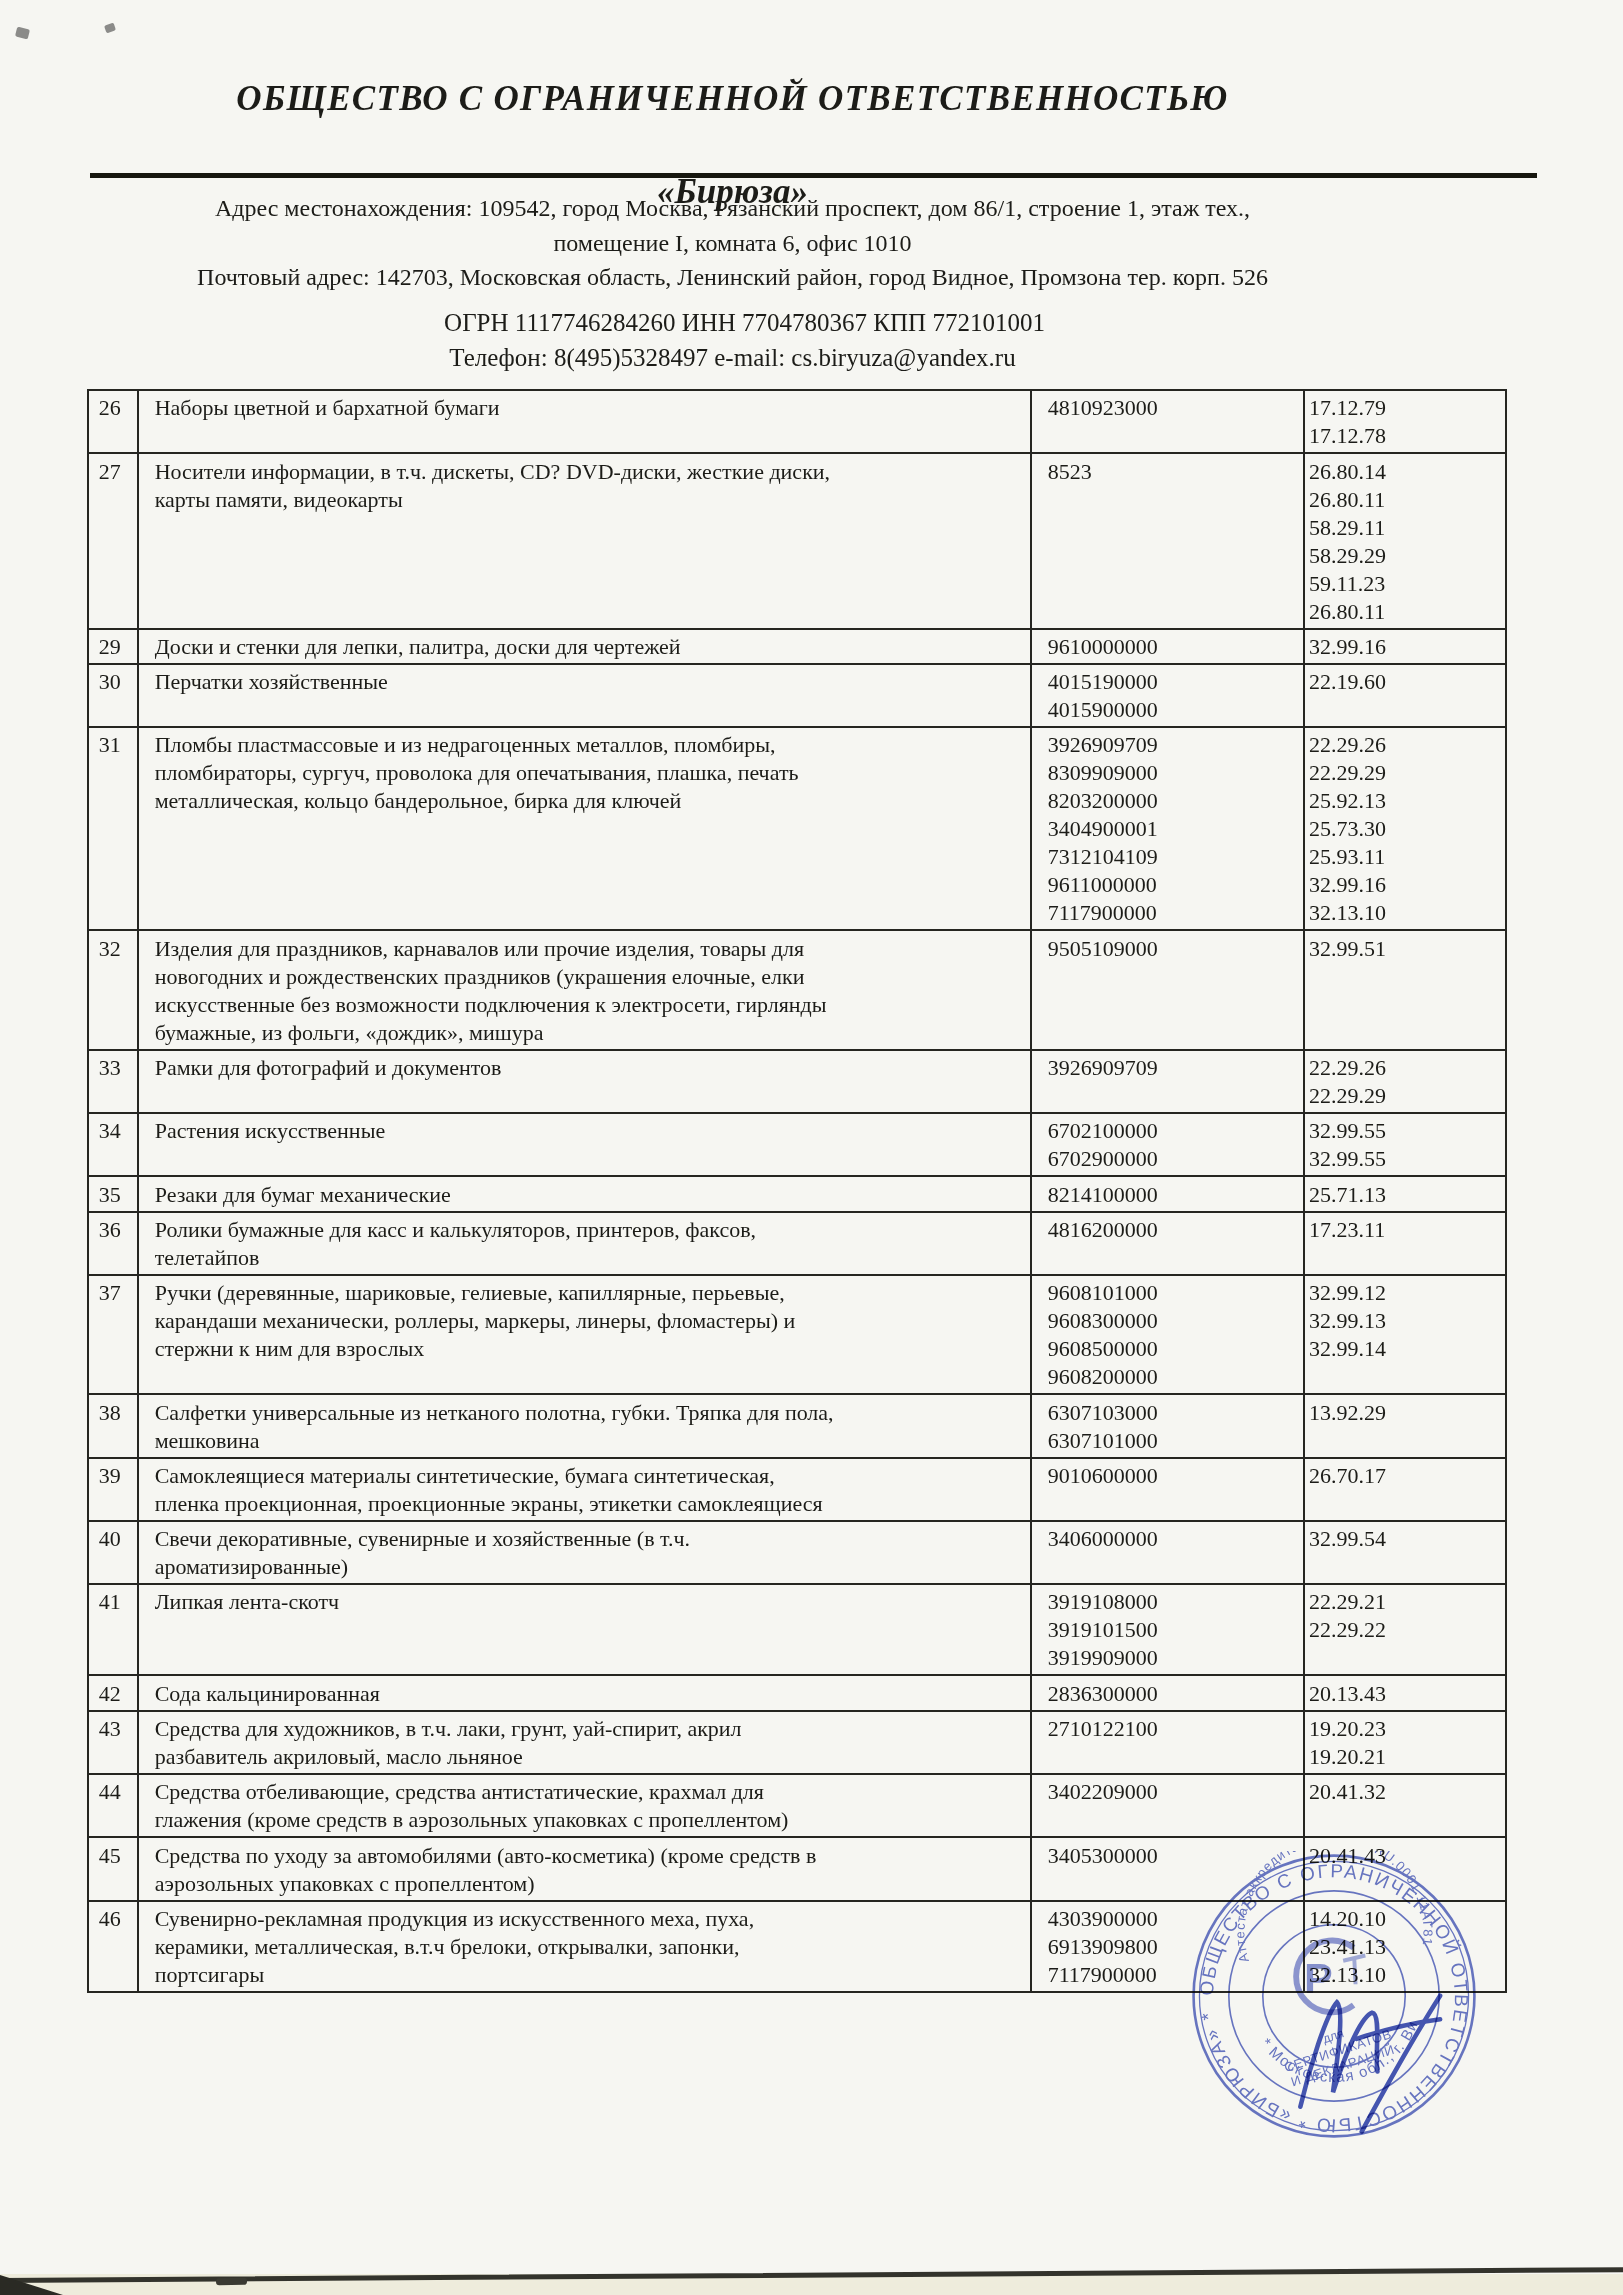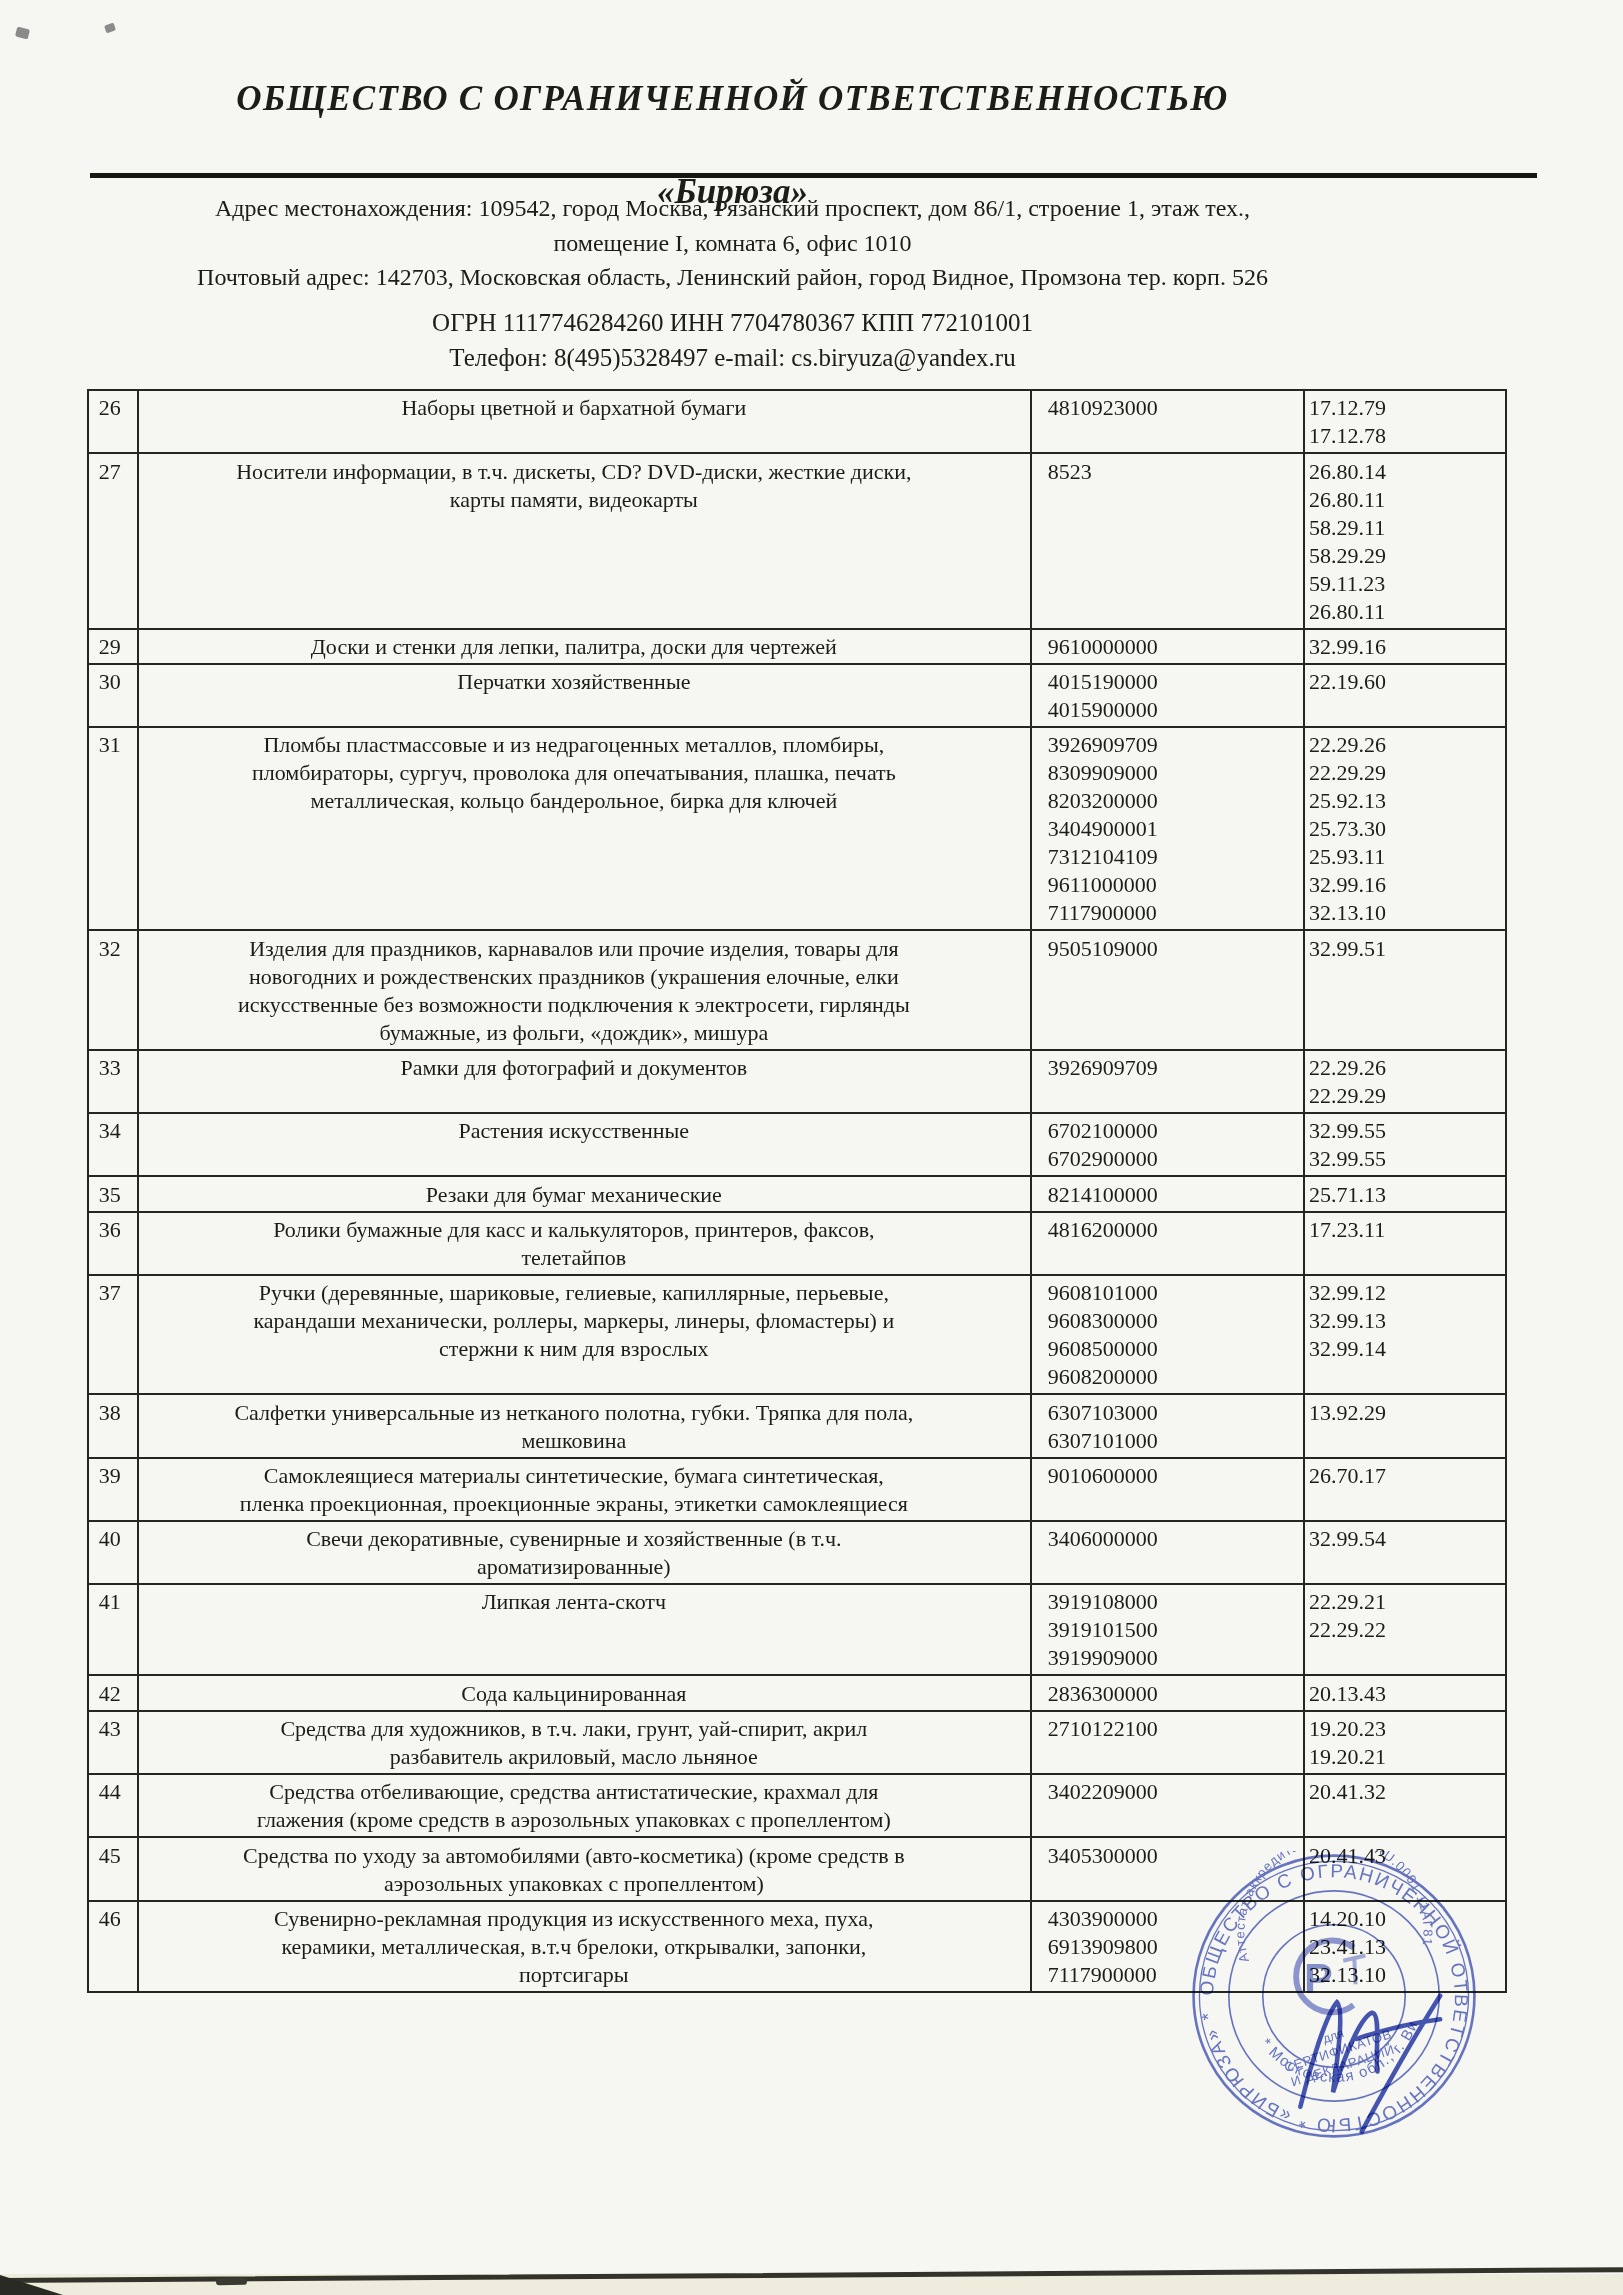--- a/index.html
+++ b/index.html
@@ -12,32 +12,32 @@
   
   .letterhead{position:absolute;left:0;top:0;width:1465px;text-align:center;}
   .title1{position:absolute;left:0;top:73px;width:100%;
     font-size:35px;font-weight:bold;font-style:italic;letter-spacing:1.3px;margin-top:6px;}
   .title2{position:absolute;left:0;top:124px;width:100%;
     font-size:35px;font-weight:bold;font-style:italic;margin-top:48px;}
   .head-rule{position:absolute;left:90px;top:173px;width:1447px;height:4.6px;background:#17170f;}
   .addr1{position:absolute;left:0;top:195px;width:100%;font-size:24px;}
   .addr2{position:absolute;left:0;top:230px;width:100%;font-size:24px;}
   .addr3{position:absolute;left:0;top:264px;width:100%;font-size:24px;}
-  .ogrn {position:absolute;left:0;top:309px;width:100%;font-size:25px;}
+  .ogrn {position:absolute;left:12px;top:309px;width:100%;font-size:25px;}
   .phone{position:absolute;left:0;top:344px;width:100%;font-size:25px;}
 
   
   .tbl-wrap{position:absolute;left:87px;top:389px;}
   table{border-collapse:collapse;table-layout:fixed;width:1419px;
     background:transparent;}
   td{border:2px solid #262621;border-top-width:2.6px;border-bottom-width:2.6px;
      vertical-align:top;font-size:22px;line-height:28px;
      padding:3.3px 5.2px 2px 5.2px;}
   td.c-num {padding-left:9.8px;}
-  td.c-desc{white-space:pre-line;padding-left:15.7px;padding-right:37px;text-align:center;}
+  td.c-desc{white-space:pre-line;padding-left:15.7px;padding-right:37px;}
   td.c-code{padding-left:15.7px;margin-left:8px;}
   td.c-okpd{padding-left:4px;}
   .code-line,.okpd-line{display:block;}
 
   
   .stamp-wrap{position:absolute;left:1189px;top:1851px;width:290px;height:290px;
     mix-blend-mode:multiply;opacity:.93;}
   .sig-wrap{position:absolute;left:1269px;top:1976px;width:209px;height:170px;
     mix-blend-mode:multiply;opacity:.95;}
 

